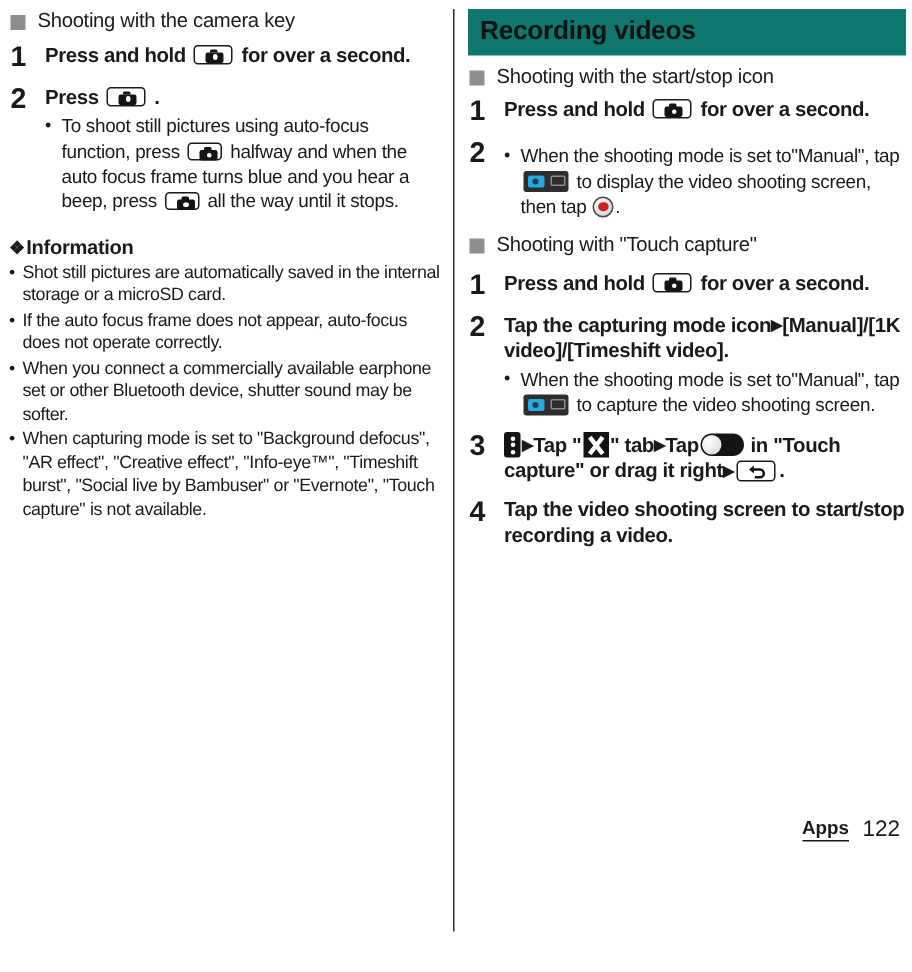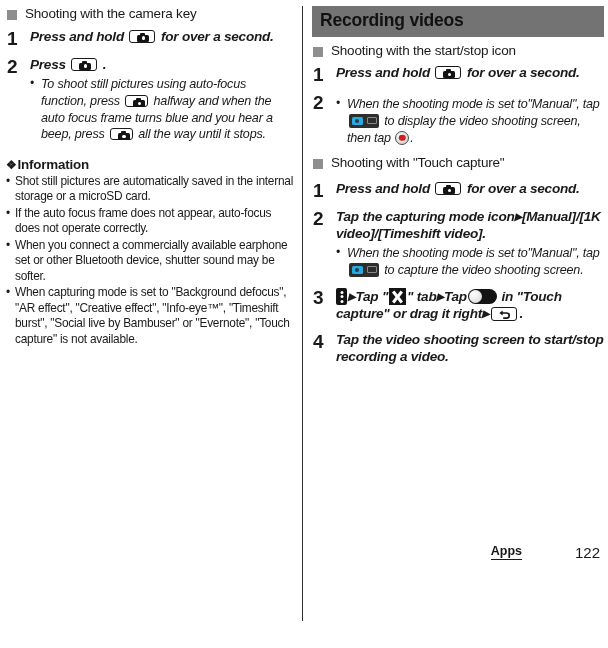--- a/index.html
+++ b/index.html
@@ -25,21 +25,21 @@
 
   .divider {
     position: absolute;
     left: 302px; top: 6px;
     width: 1px; height: 615px;
     background: #2b2b2b;
   }
 
   
   .band {
-    background: #737373;
+    background: #0f766e;
     color: #111;
     font-weight: bold;
     font-size: 17.5px;
     line-height: 1.0;
     padding: 6px 8px 7px 8px;
     letter-spacing: -0.2px;
     margin: 6px 0 6px 0;
   }
 
   
@@ -66,21 +66,21 @@
   }
   .step .num {
     flex: 0 0 24px;
     font-weight: bold;
     font-size: 19px;
     line-height: 1.05;
     text-align: left;
     padding-left: 1px;
     letter-spacing: -1px;
   }
-  .step .body { flex: 1 1 auto; min-width: 0; font-style: italic; }
+  .step .body { flex: 1 1 auto; min-width: 0; }
   .step .head {
     font-weight: bold;
     font-size: 13.6px;
     line-height: 1.22;
     letter-spacing: -0.25px;
   }
 
   
   .note {
     display: flex;
@@ -305,32 +305,31 @@
   }
   .ico-backkey svg { position: absolute; left: 5px; top: 1px; }
 
   .arrow { font-size: 10px; vertical-align: 1px; }
 
   
   .footer {
     position: absolute;
     right: 8px; bottom: 7px;
     display: flex;
-    align-items: flex-start;
+    align-items: center;
   }
   .footer .sect {
     font-weight: bold;
     font-size: 12.5px;
     border-bottom: 1.6px solid #1a1a1a;
     padding-bottom: 1px;
     margin-right: 9px;
   }
   .footer .pg {
     font-size: 15px;
-    margin-left: 44px;
   }
 </style>
 </head>
 <body>
 
 <div class="page">
 
   <div class="divider"></div>
 
   <div class="col col-left">

